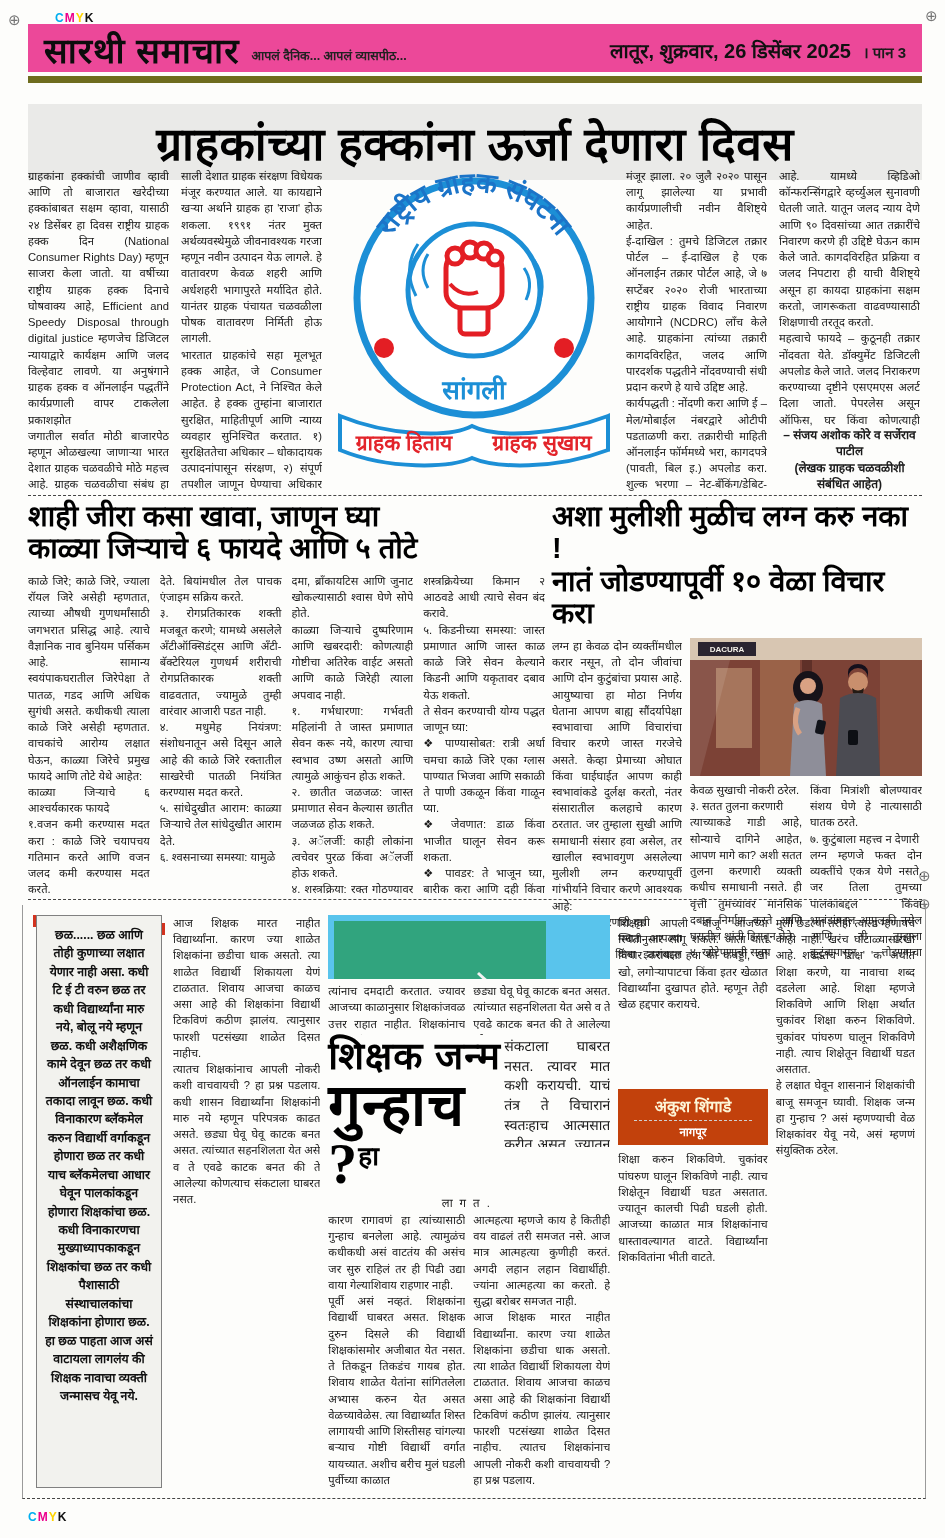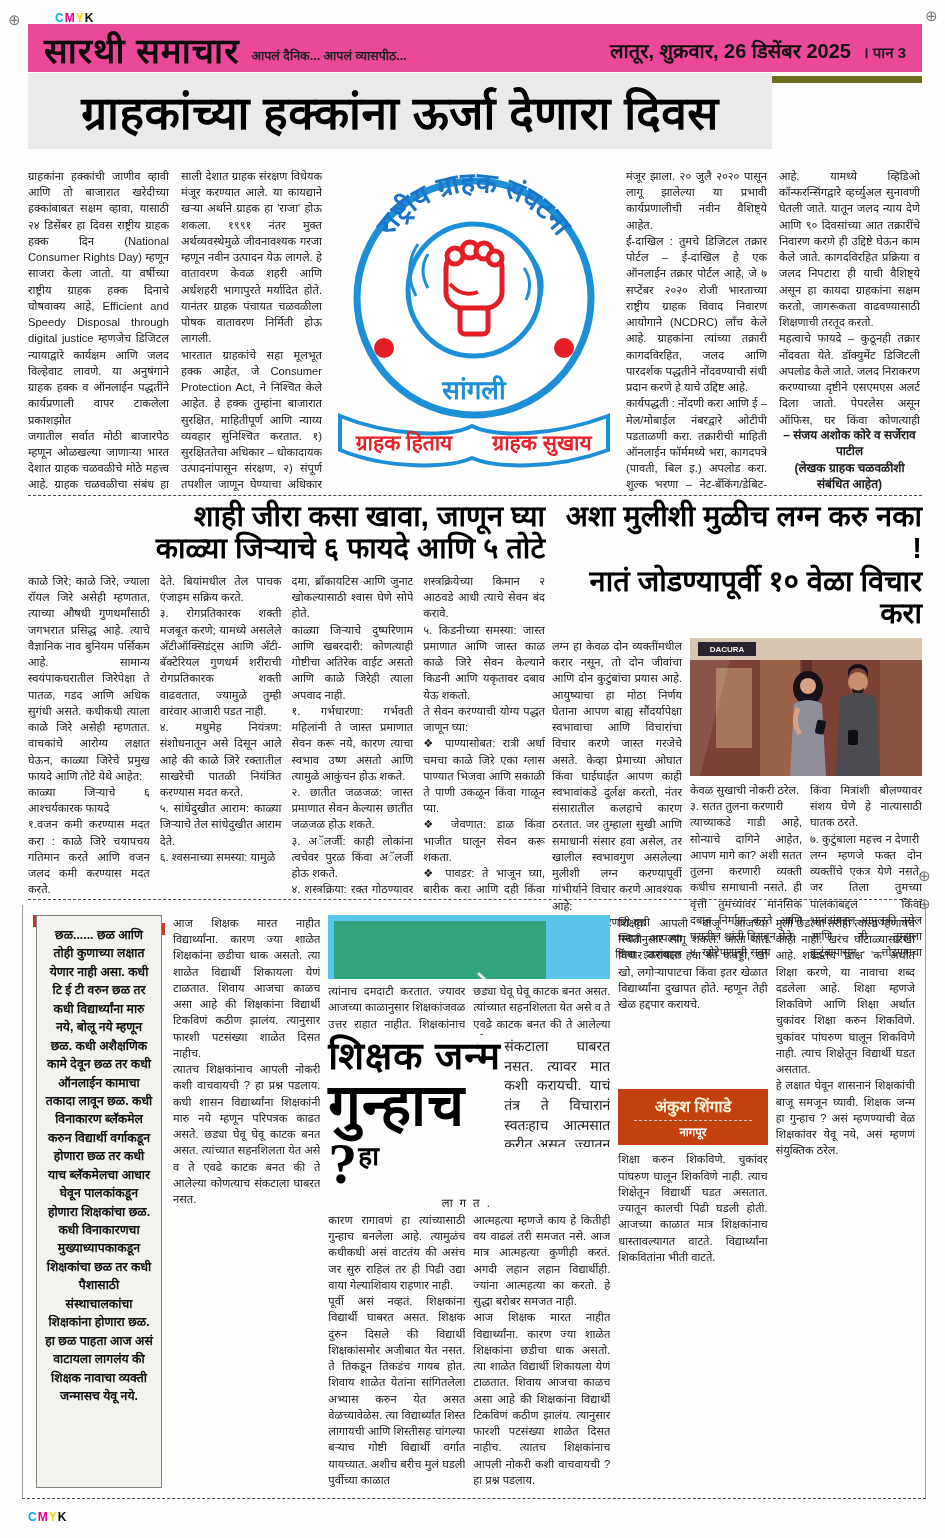--- a/index.html
+++ b/index.html
@@ -11,34 +11,34 @@
   .cmyk .c{color:#00aeef}.cmyk .m{color:#ec008c}.cmyk .y{color:#ffd400}.cmyk .k{color:#111}
   
   .masthead{left:28px;top:24px;width:894px;height:48px;background:#ec4899;display:flex;align-items:flex-end;padding:2px 16px;box-sizing:border-box;}
   .mast-title{font-size:35px;font-weight:800;color:#0c0c0c;letter-spacing:1px;line-height:1.1;}
   .mast-tag{font-size:12.5px;font-weight:bold;color:#222;margin-left:12px;margin-bottom:6px;}
   .mast-right{margin-left:auto;display:flex;align-items:baseline;margin-bottom:6px;}
   .mast-date{font-size:20px;font-weight:800;color:#111;}
   .mast-page{font-size:15px;font-weight:bold;margin-left:12px;}
   .olive-bar{left:28px;top:76px;width:894px;height:7px;background:#6e6c1e;}
   
-  .band{left:28px;top:73px;width:744px;height:76px;background:#eaeae8;display:flex;align-items:center;justify-content:center;}
+  .band{left:28px;top:104px;width:894px;height:76px;background:#eaeae8;display:flex;align-items:center;justify-content:center;}
   .band h1{margin:0;font-size:46px;font-weight:800;color:#000;letter-spacing:0.5px;}
   
   .ncol{font-size:11.2px;line-height:1.45;text-align:justify;white-space:pre-line;overflow:hidden;color:#191919;}
   
   .art1{left:28px;top:168px;width:894px;height:324px;display:flex;gap:12px;}
   .art1 .c{width:141px;height:324px;}
   .logo-box{width:280px;display:flex;justify-content:center;}
   .a1c4{display:flex;flex-direction:column;}
   .a1c4 .ncol{flex:1;}
   .byline{font-size:12px;font-weight:bold;text-align:center;line-height:1.35;white-space:pre-line;}
   .dashed{border-top:1.5px dashed #444;}
   
-  .hl2{font-size:29px;font-weight:800;text-align:right;line-height:1.12;color:#000;white-space:pre-line;}
+  .hl2{font-size:29px;font-weight:800;text-align:left;line-height:1.12;color:#000;white-space:pre-line;}
   .art2{left:28px;top:500px;width:517px;height:394px;}
   .art2 .cols{display:flex;gap:10px;margin-top:8px;}
   .art2 .cols .ncol{width:122px;height:322px;}
   .art3{left:552px;top:500px;width:370px;height:394px;}
   .art3-body{display:flex;gap:8px;margin-top:8px;height:322px;}
   .art3-left{width:130px;height:322px;}
   .art3-right{width:232px;display:flex;flex-direction:column;gap:6px;}
   .photo{width:232px;height:138px;overflow:hidden;}
   .art3-sub{display:flex;gap:8px;}
   .art3-sub .ncol{width:112px;height:178px;}

